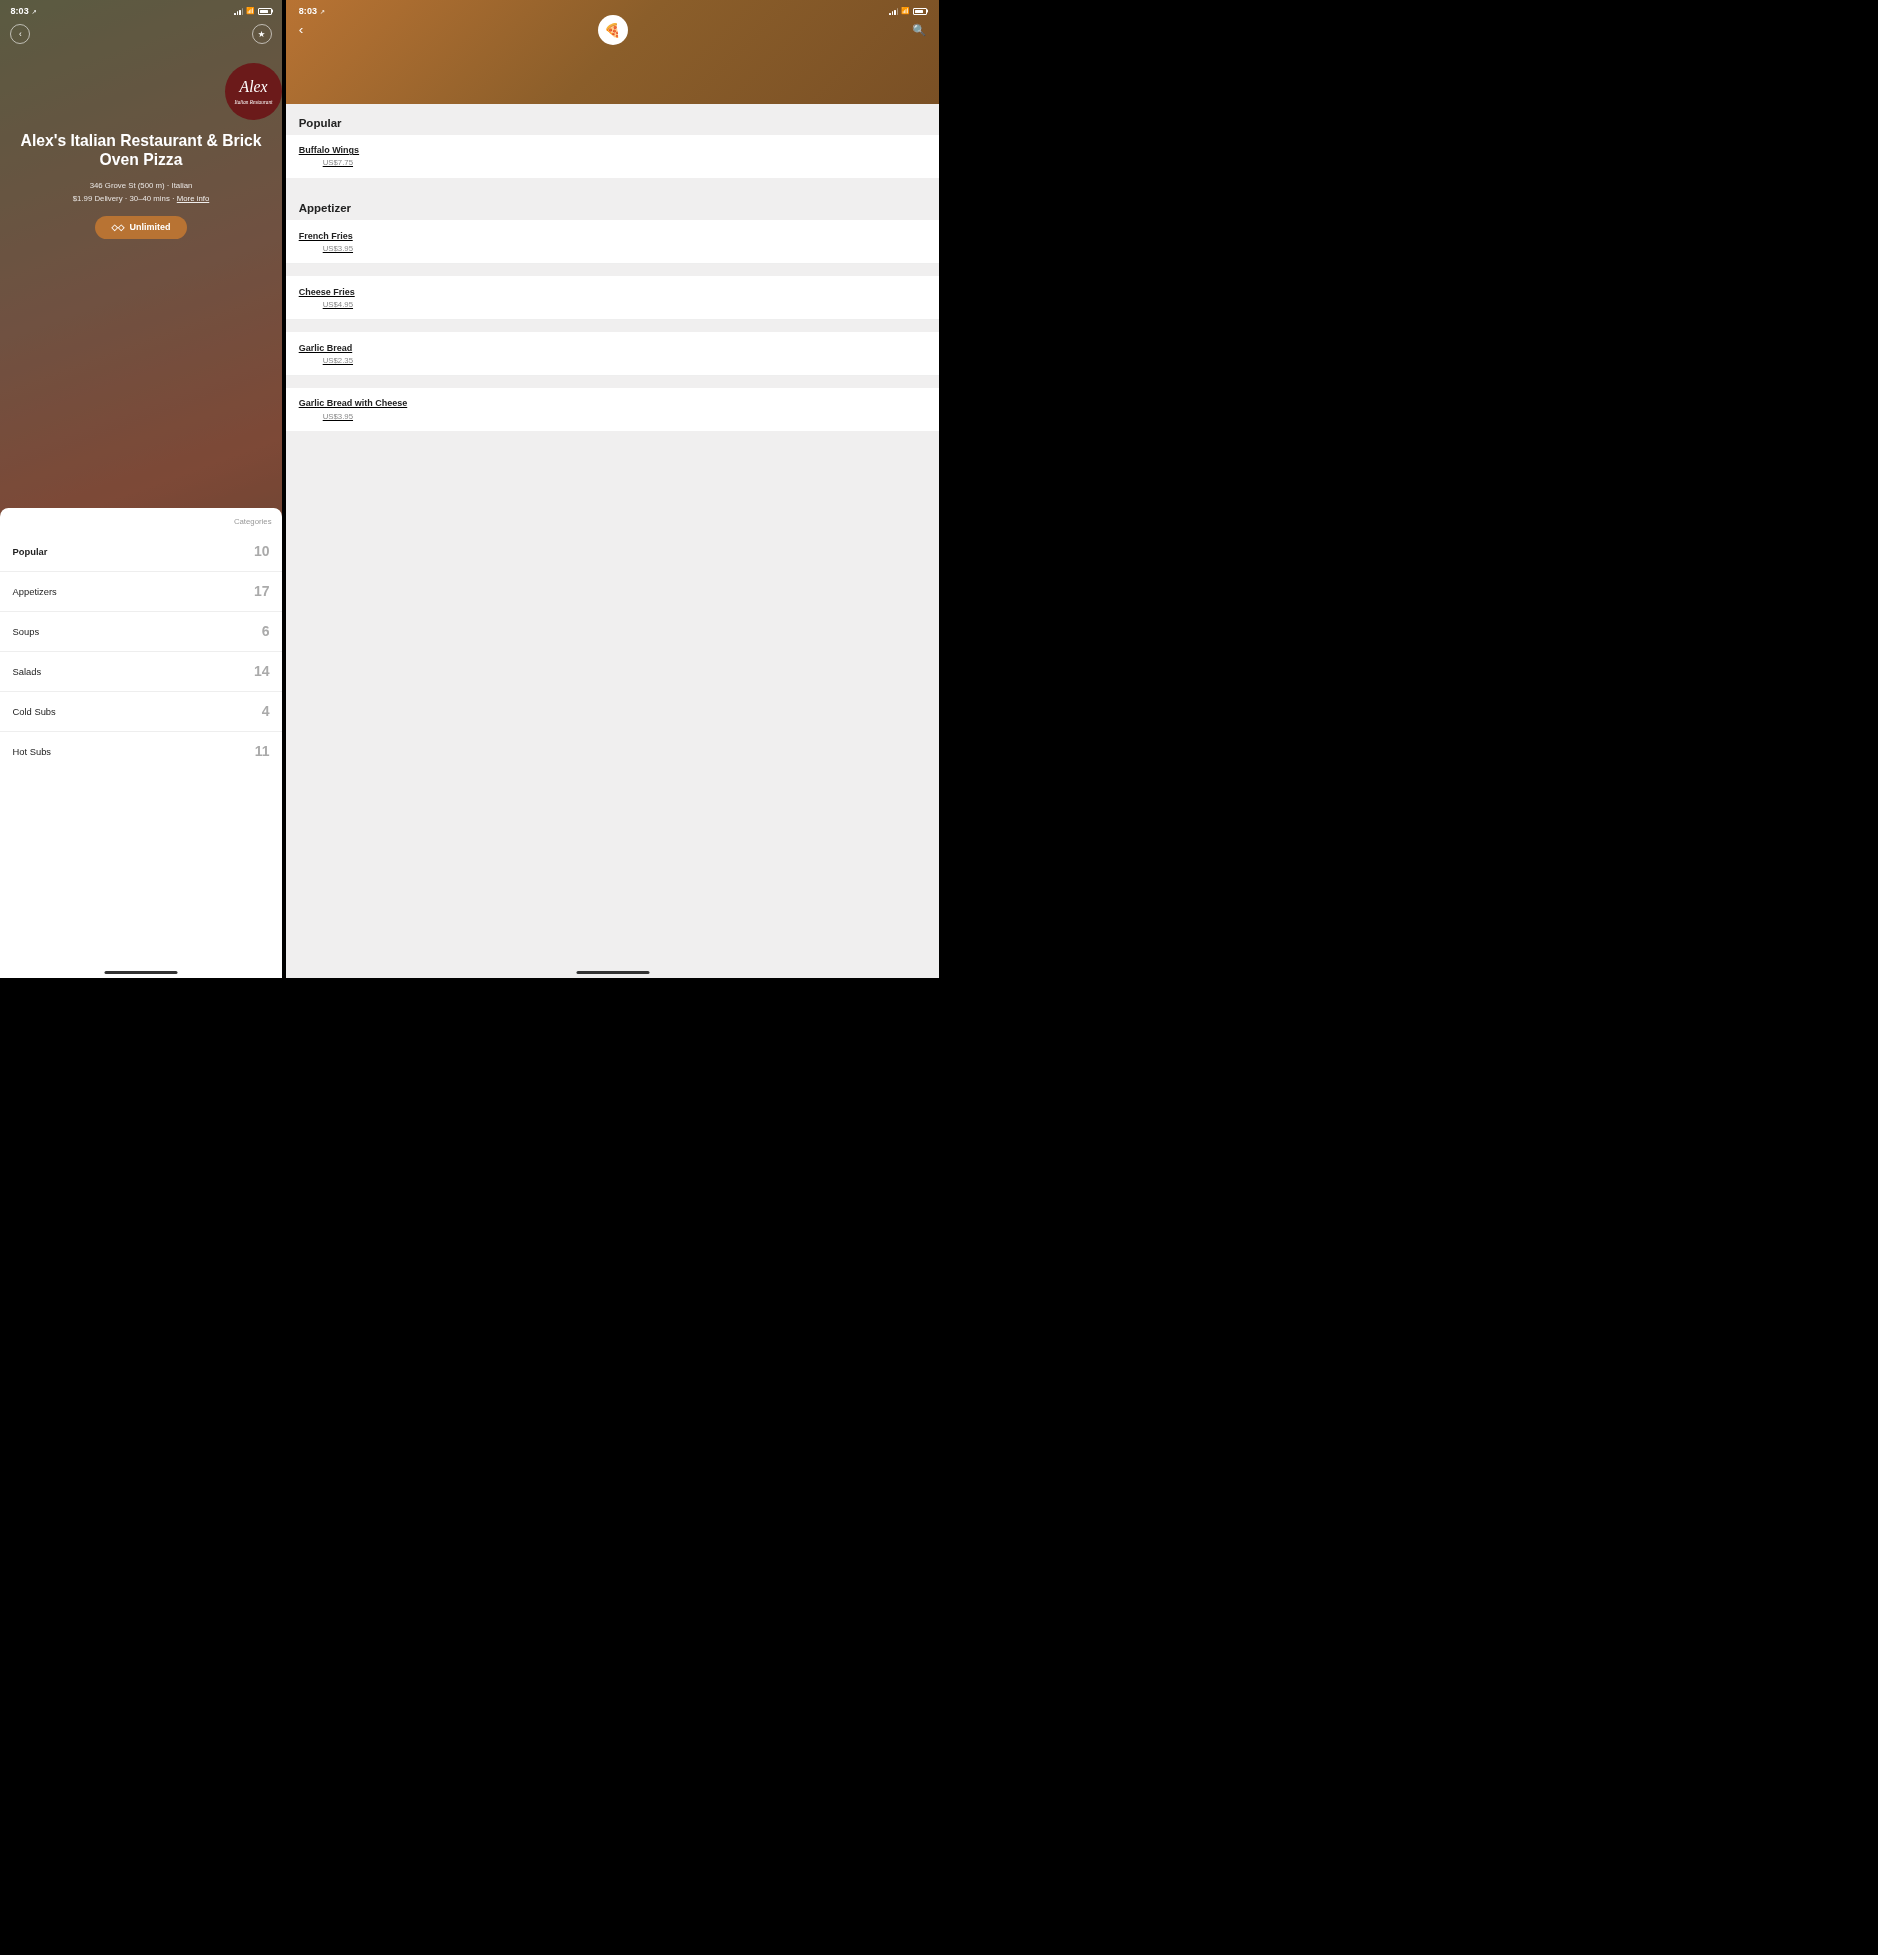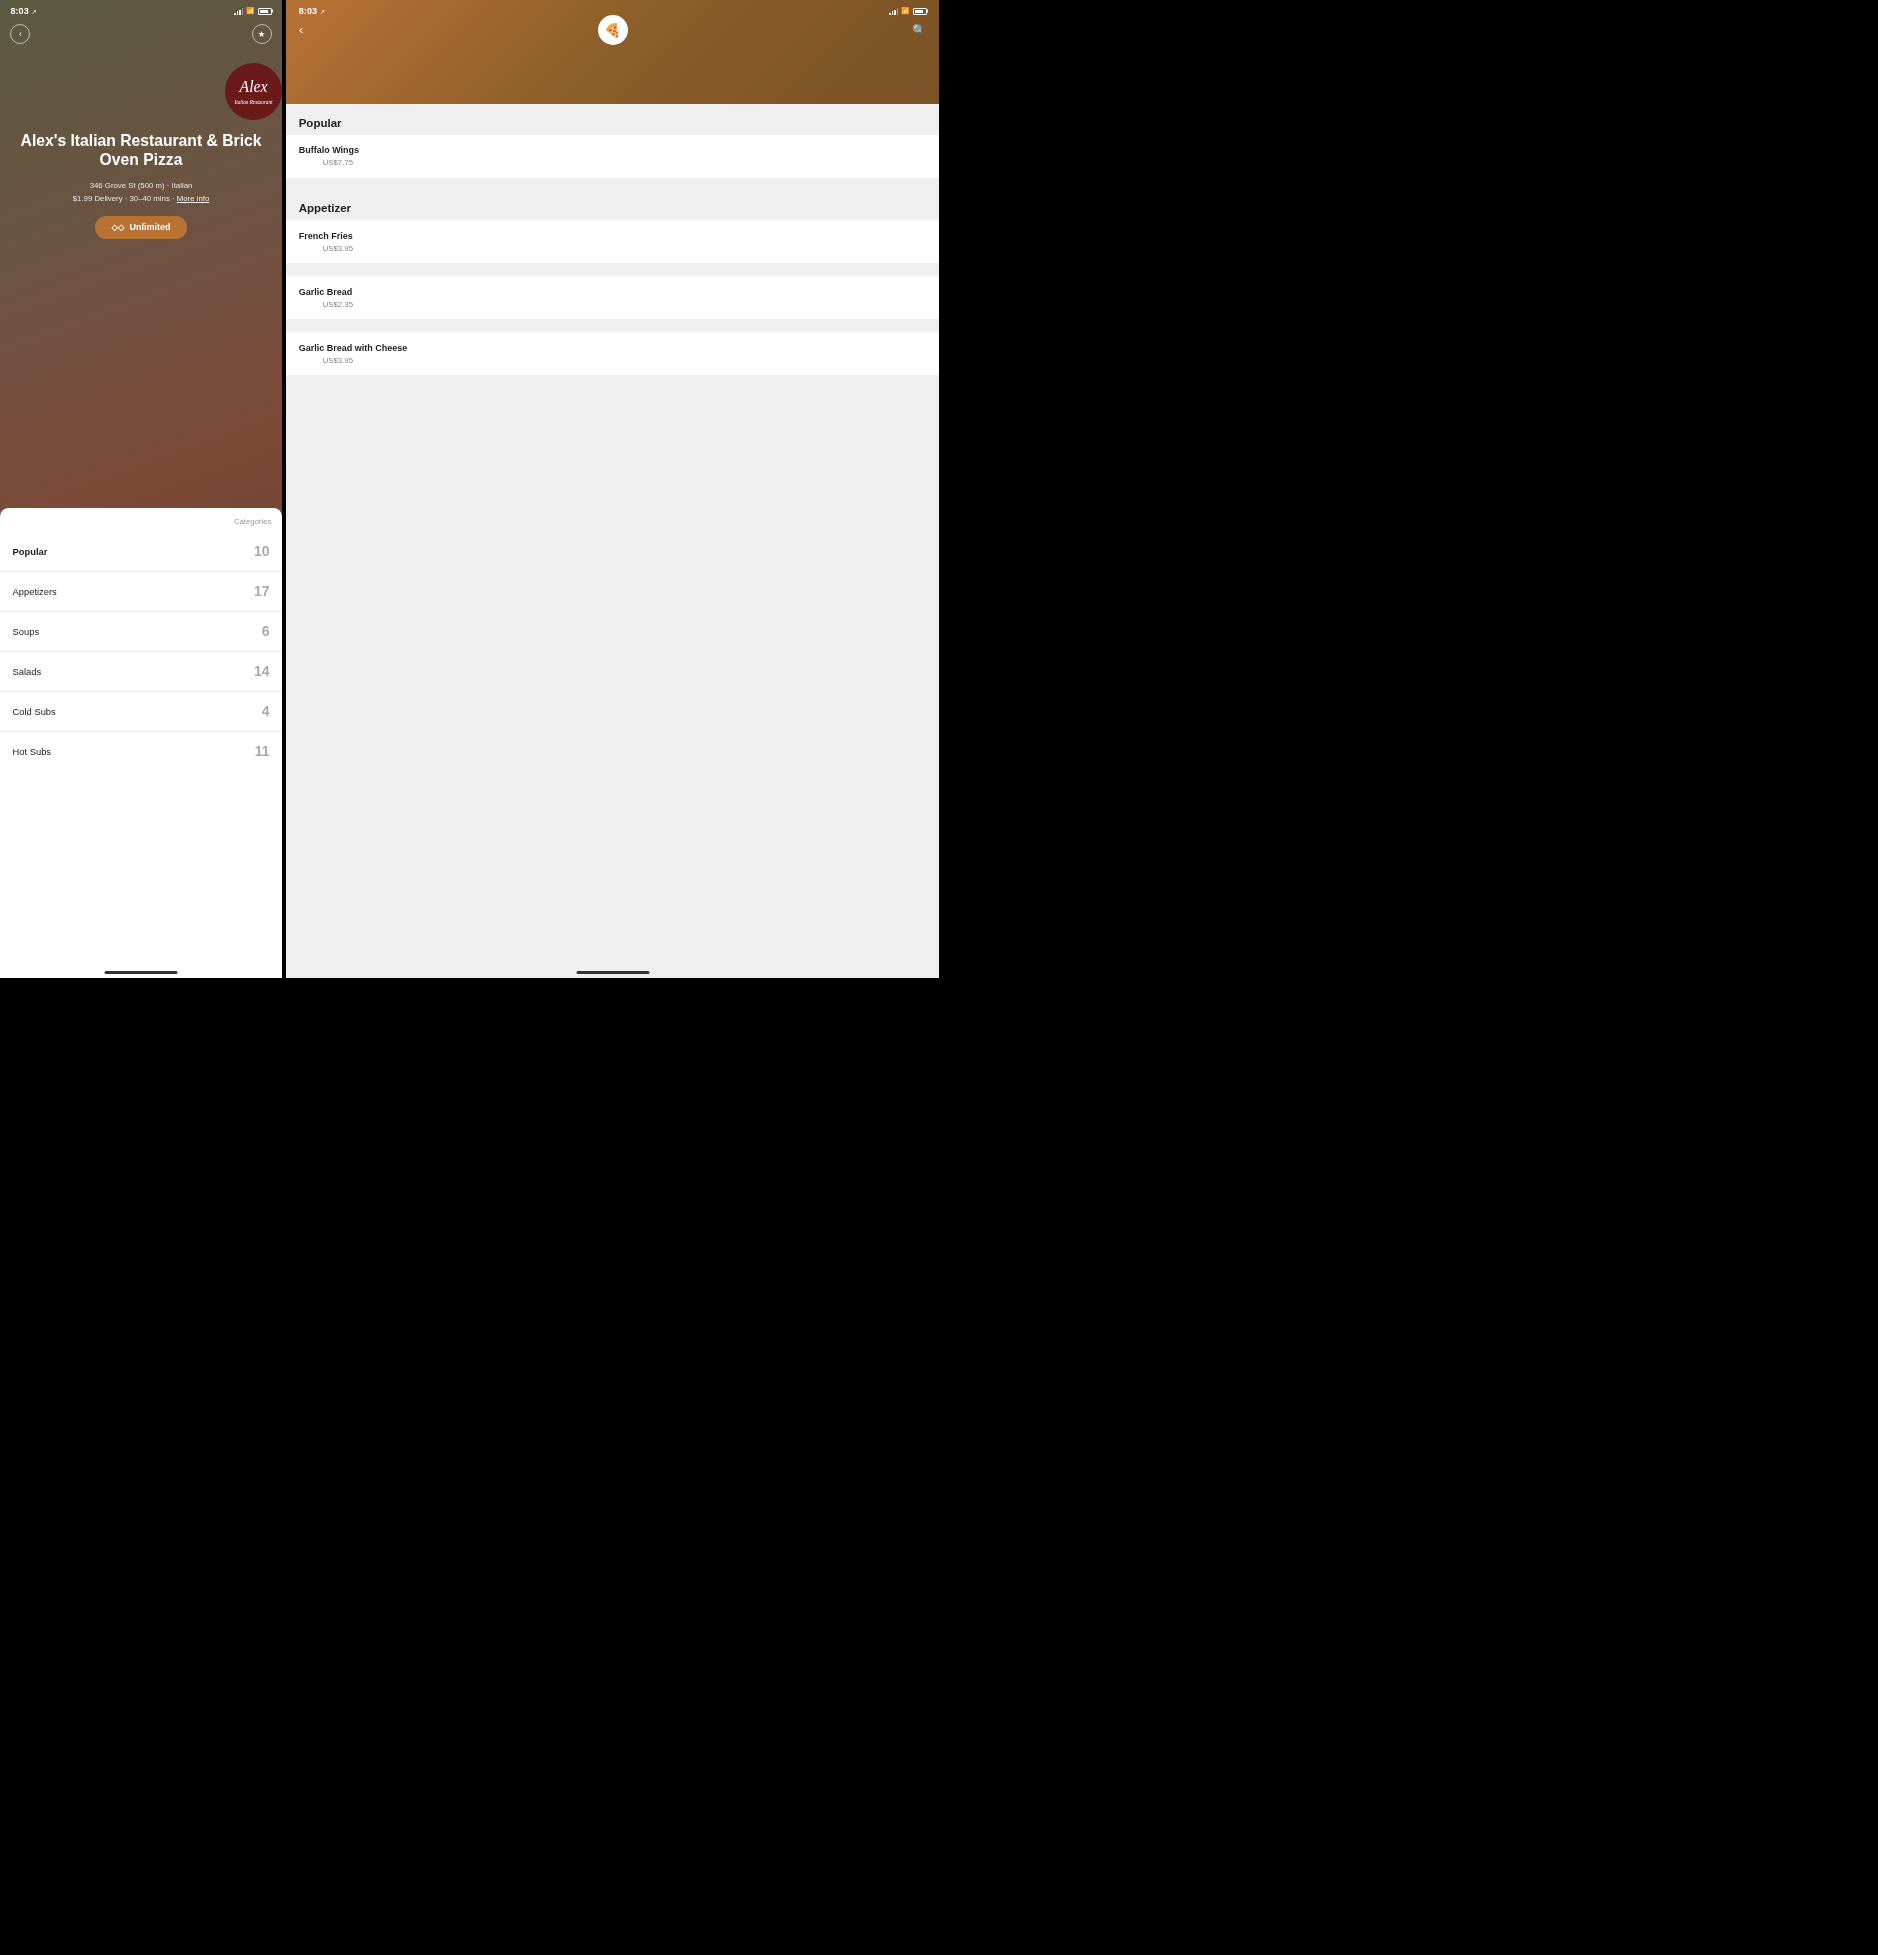--- a/index.html
+++ b/index.html
@@ -303,20 +303,21 @@
       font-weight: 700;
       color: #222;
       padding: 12.5px 12.5px 6.3px;
     }
 
     .menu-item-card {
       background: white;
       margin: 0 0 12px 0;
       padding: 10.4px 12.5px;
       border-bottom: 0.5px solid #eee;
+      text-decoration: underline;
     }
 
     .menu-item-card:last-child {
       border-bottom: none;
     }
 
     .menu-item-name {
       font-size: 9px;
       font-weight: 600;
       color: #222;
@@ -528,20 +529,24 @@
       </div>
     </div>
 
     <div class="menu-section">
       <div class="menu-section-title">Appetizer</div>
       <div class="menu-item-card">
         <div class="menu-item-name">French Fries</div>
         <div class="menu-item-price">US$3.95</div>
       </div>
       <div class="menu-item-card">
+        <div class="menu-item-name">Cheese Fries</div>
+        <div class="menu-item-price">US$4.95</div>
+      </div>
+      <div class="menu-item-card">
         <div class="menu-item-name">Garlic Bread</div>
         <div class="menu-item-price">US$2.35</div>
       </div>
       <div class="menu-item-card">
         <div class="menu-item-name">Garlic Bread with Cheese</div>
         <div class="menu-item-price">US$3.95</div>
       </div>
     </div>
   </div>
 

